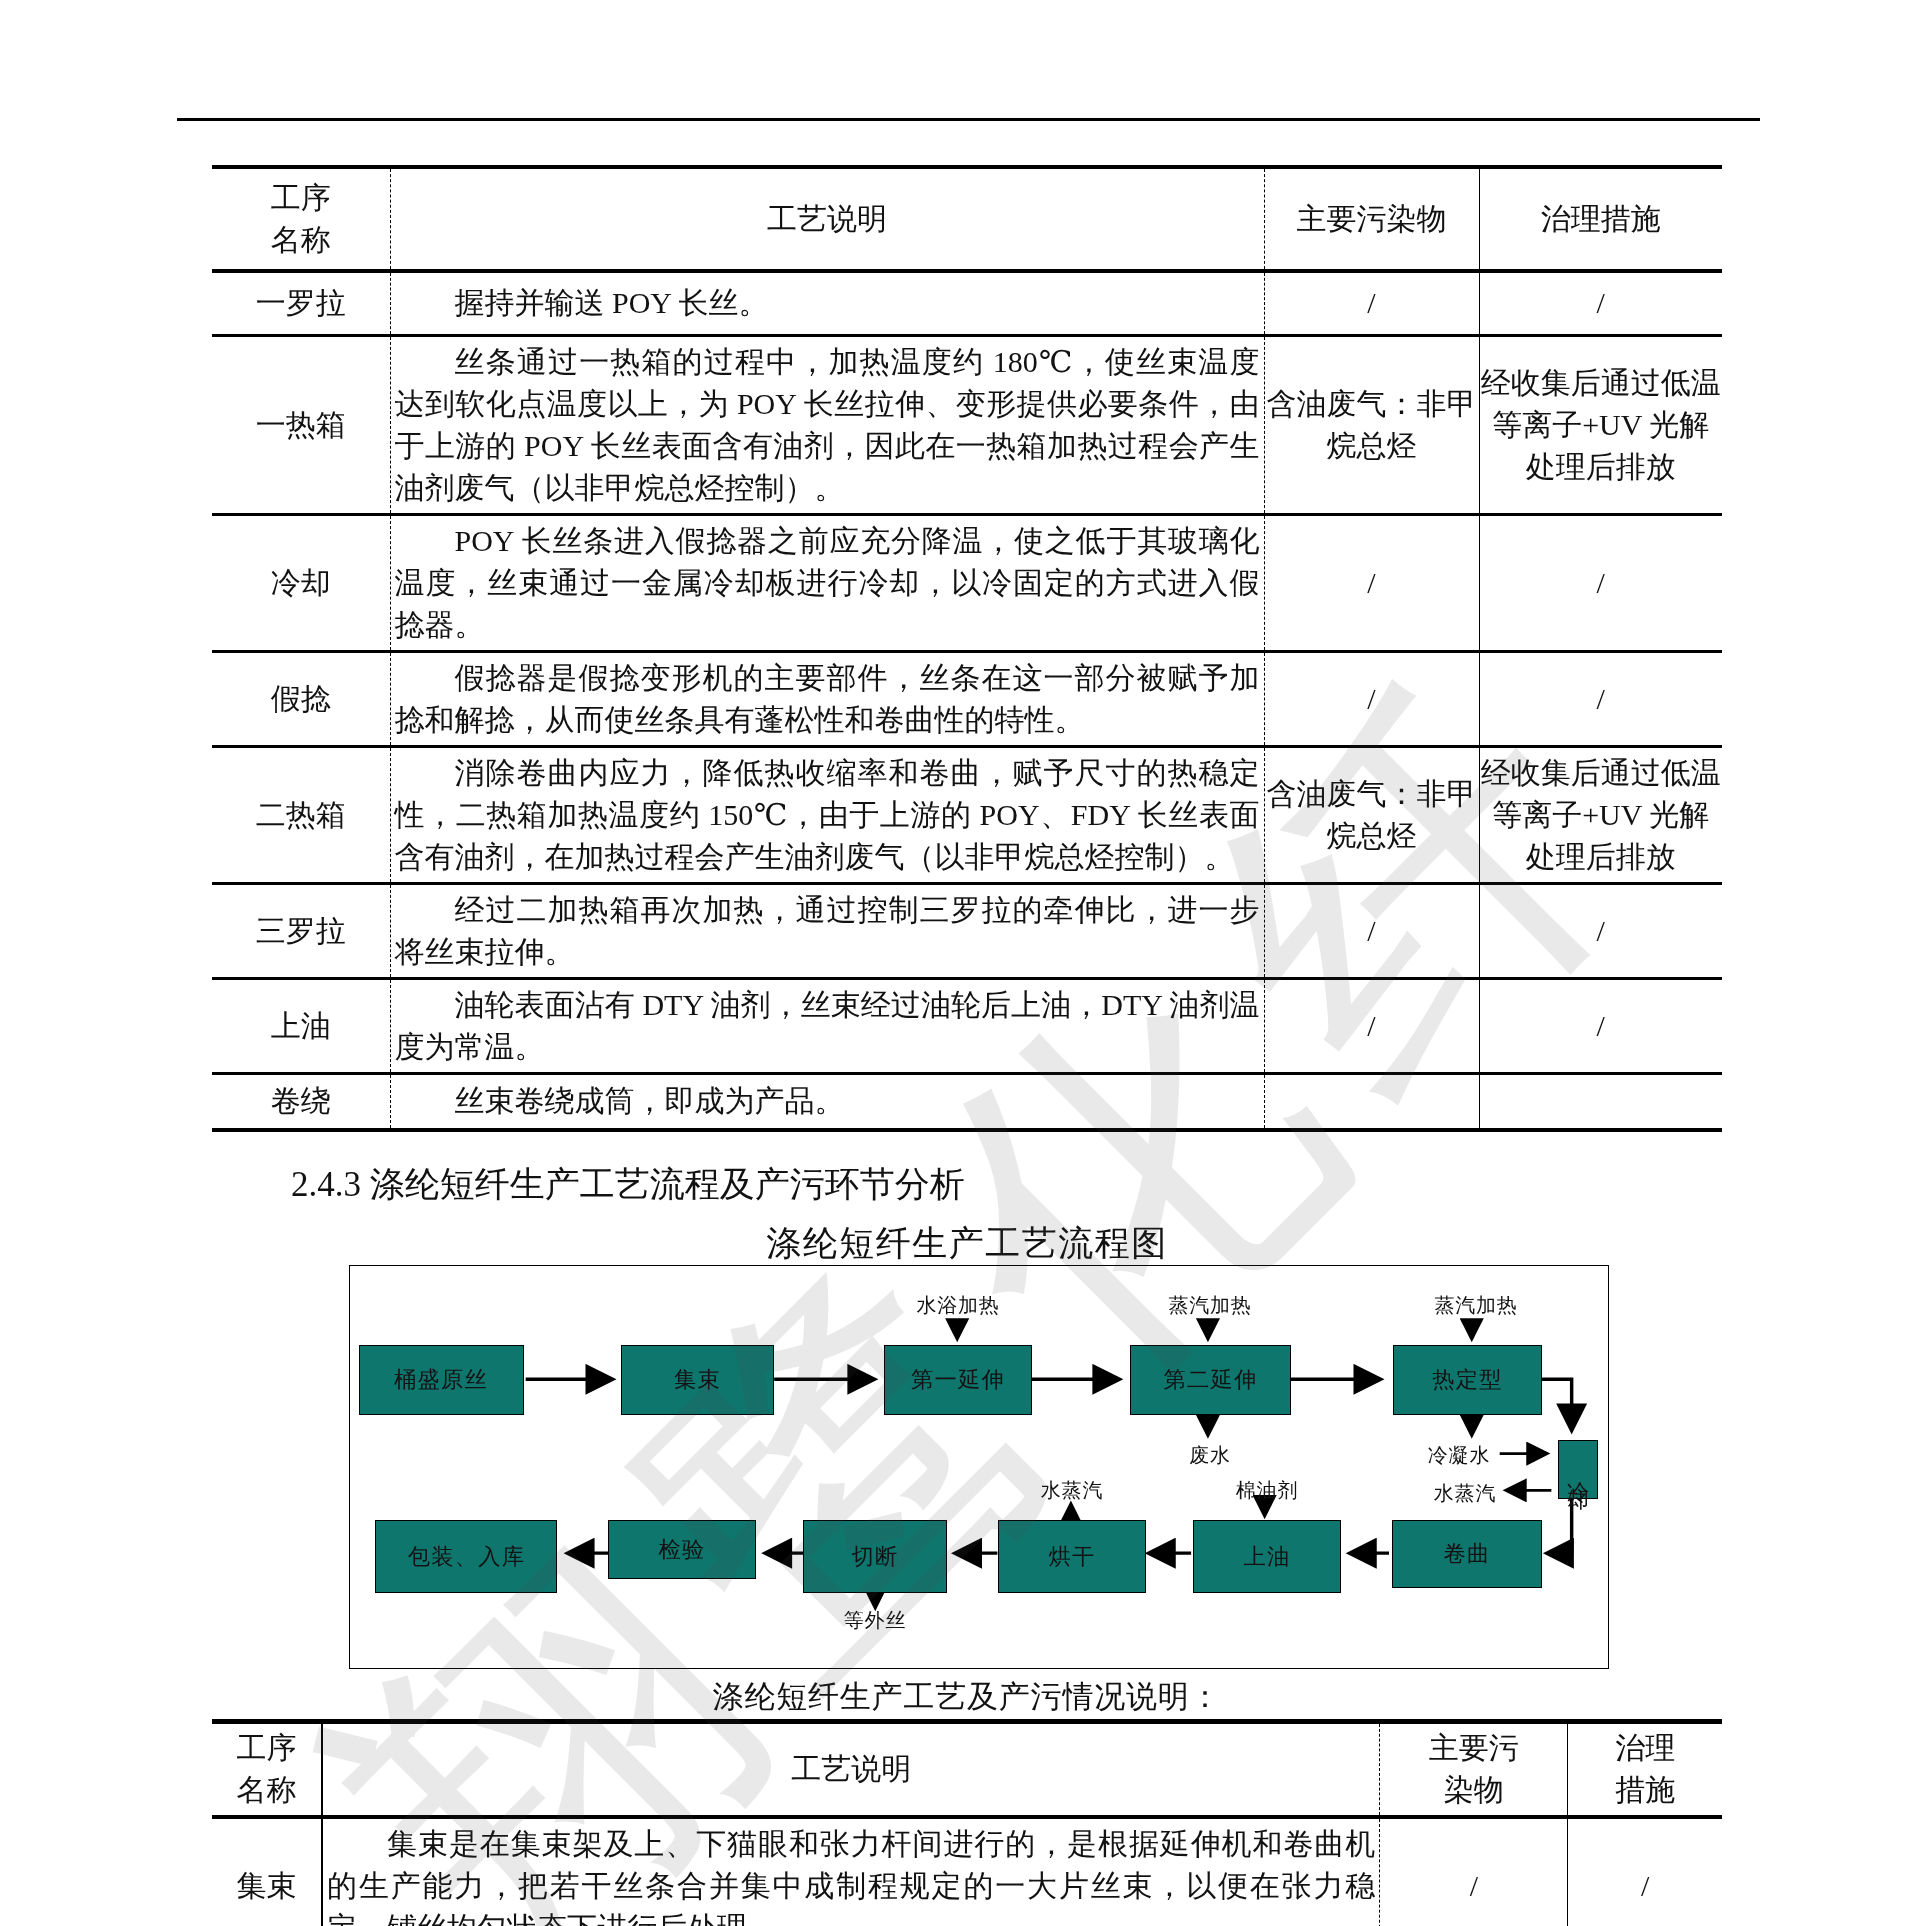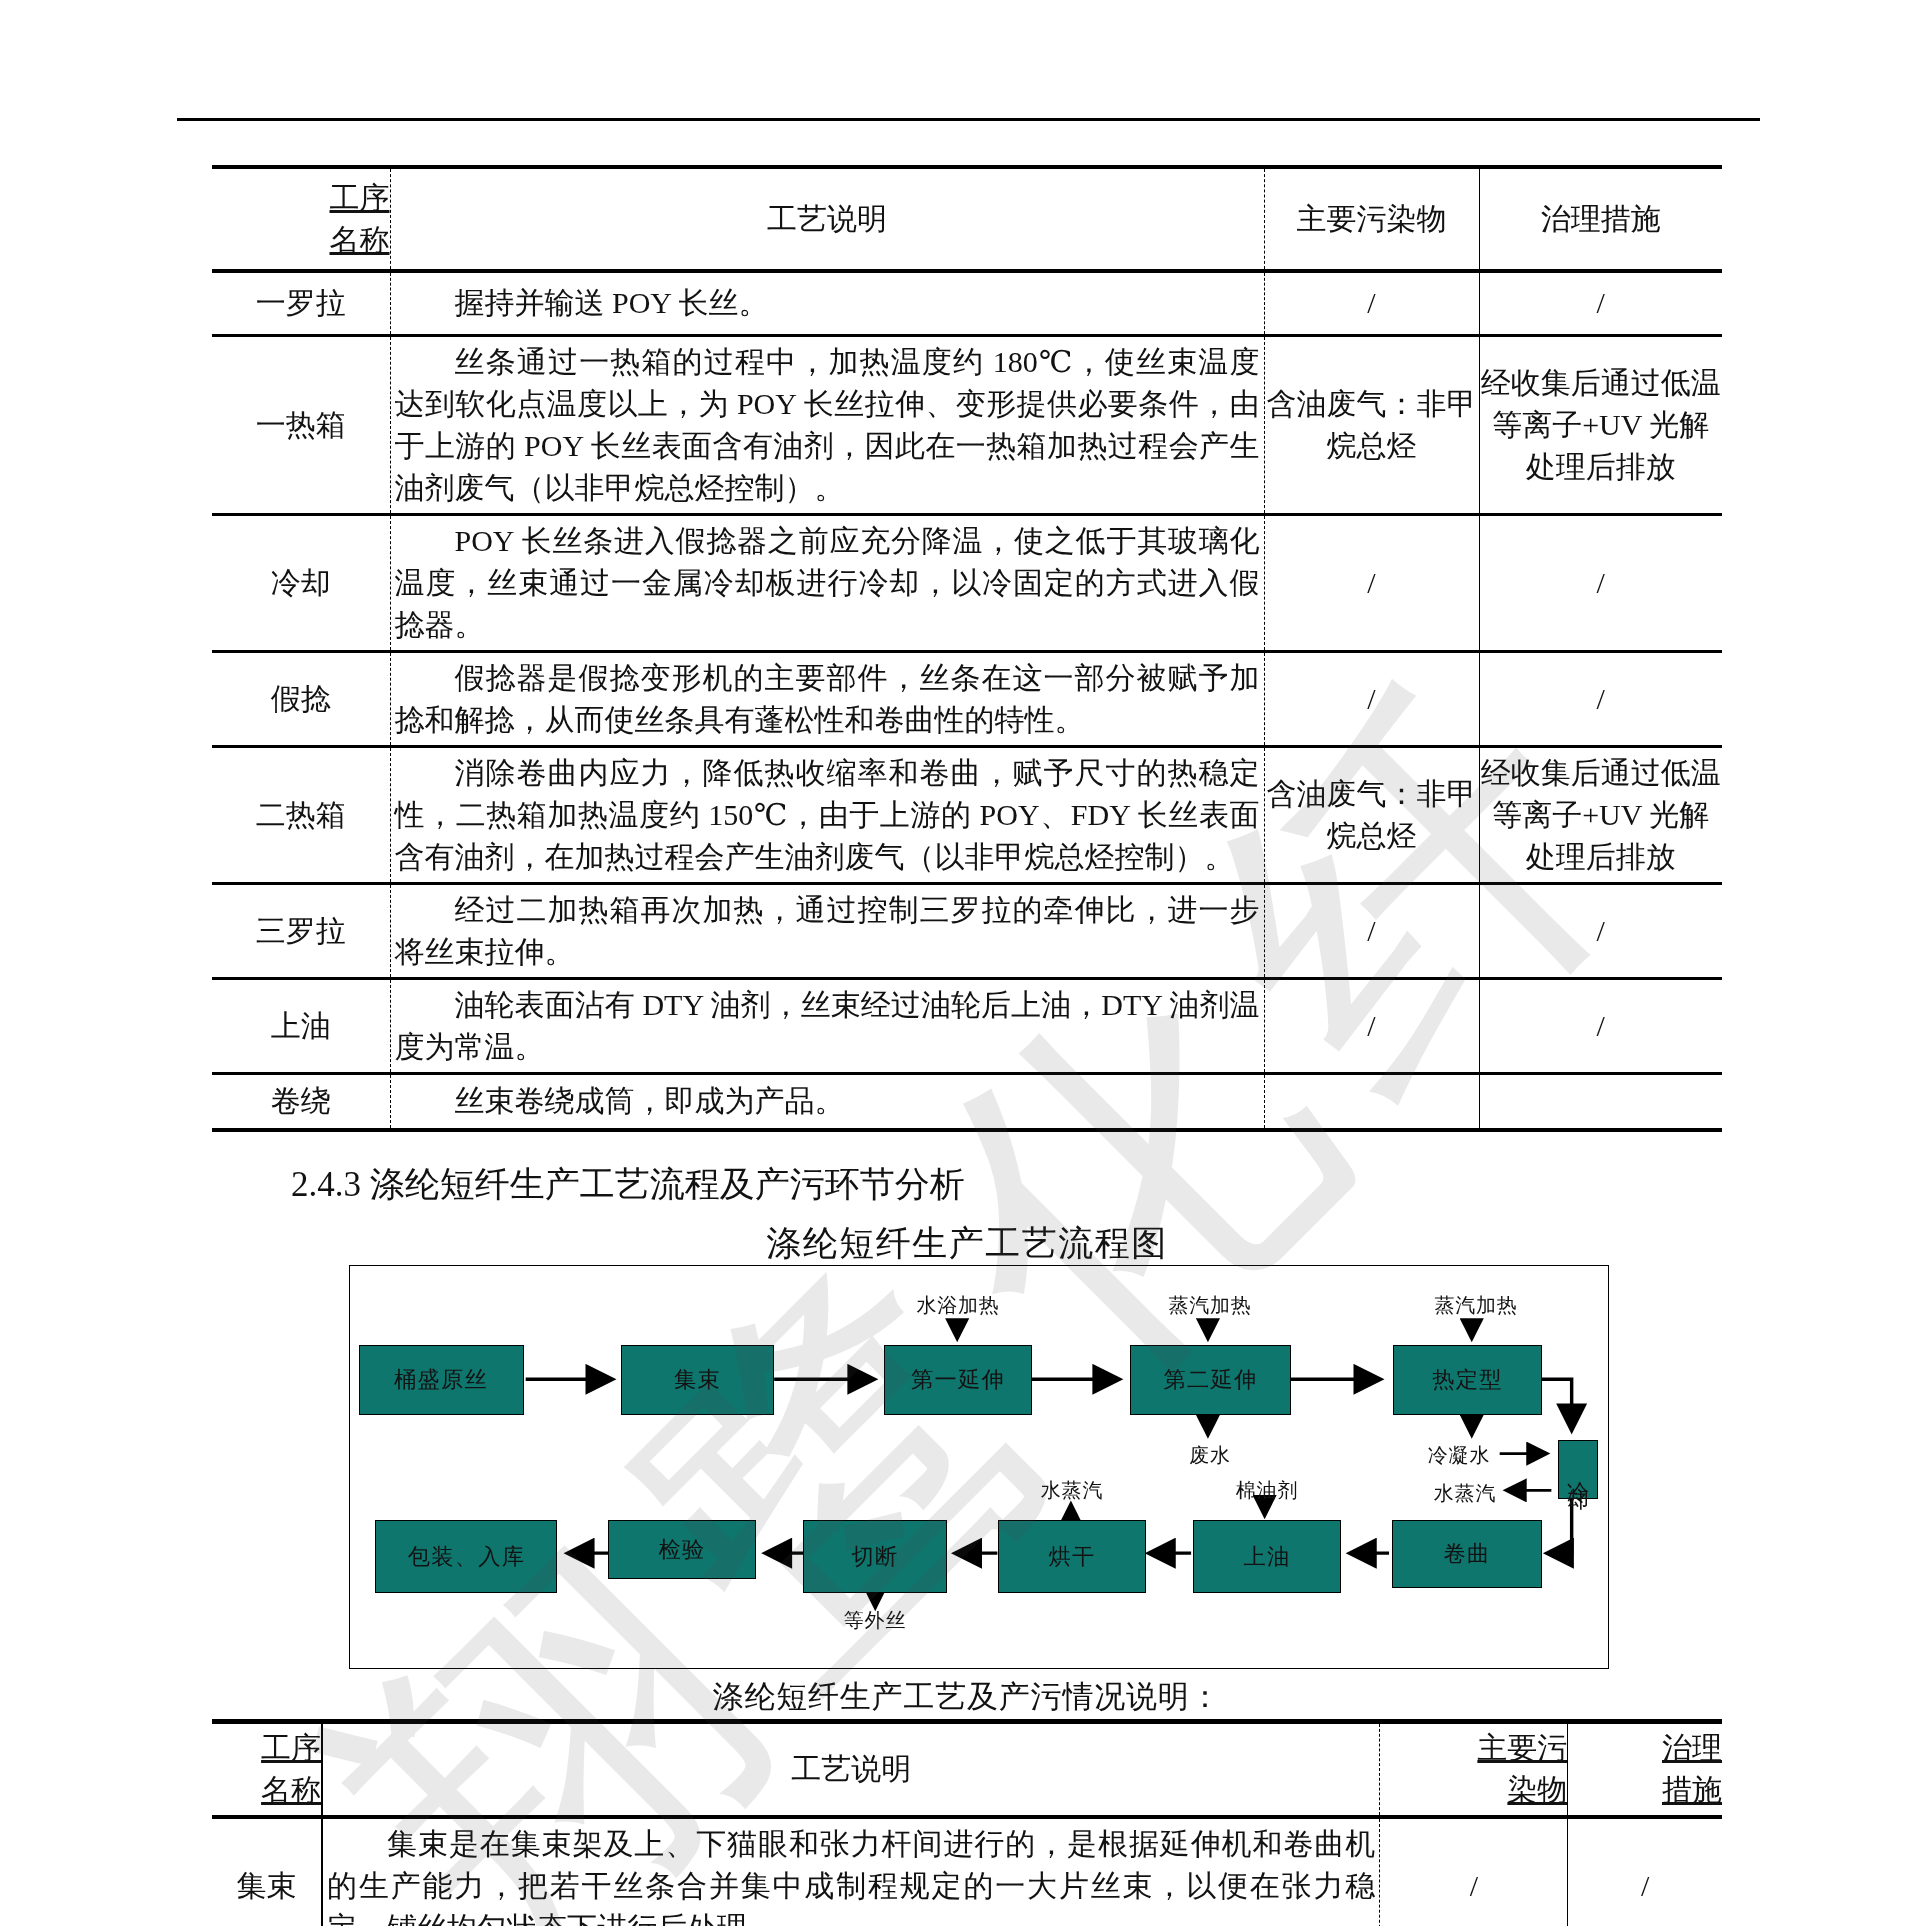--- a/index.html
+++ b/index.html
@@ -22,21 +22,21 @@
     border-top:4.6px solid #000;border-bottom:4.6px solid #000;}
   table.doc th,table.doc td{
     font-weight:normal;font-size:30px;line-height:42px;vertical-align:middle;
     padding:0;border-bottom:3.5px solid #000;overflow:hidden;
   }
   table.doc tr.hdr th{border-bottom:4.2px solid #000;text-align:center;}
   td.cname,td.cpol,td.ctrt{text-align:center;}
   td.cdesc{text-align:justify;padding:3.1px 14px;}
   td.cdesc p{margin:4px;text-indent:2em;}
   td.cpol,td.ctrt{padding:0 5.4px;}
-  .hline{display:block;text-align:right;text-decoration:underline;}
+  .hline{display:block;text-align:center;}
   
   #t1 .v1{border-right:1.9px dashed #000;}
   #t1 .v2{border-right:1.9px dashed #000;}
   #t1 .v3{border-right:1.9px solid #000;}
   
   #t2 .v1{border-right:2.3px solid #000;}
   #t2 .v2{border-right:1.9px dashed #000;}
   #t2 .v3{border-right:1.9px solid #000;}
   #t2{border-top:5.4px solid #000;border-bottom:5.4px solid #000;}
   #t2 th,#t2 td{border-bottom:4.6px solid #000;}

